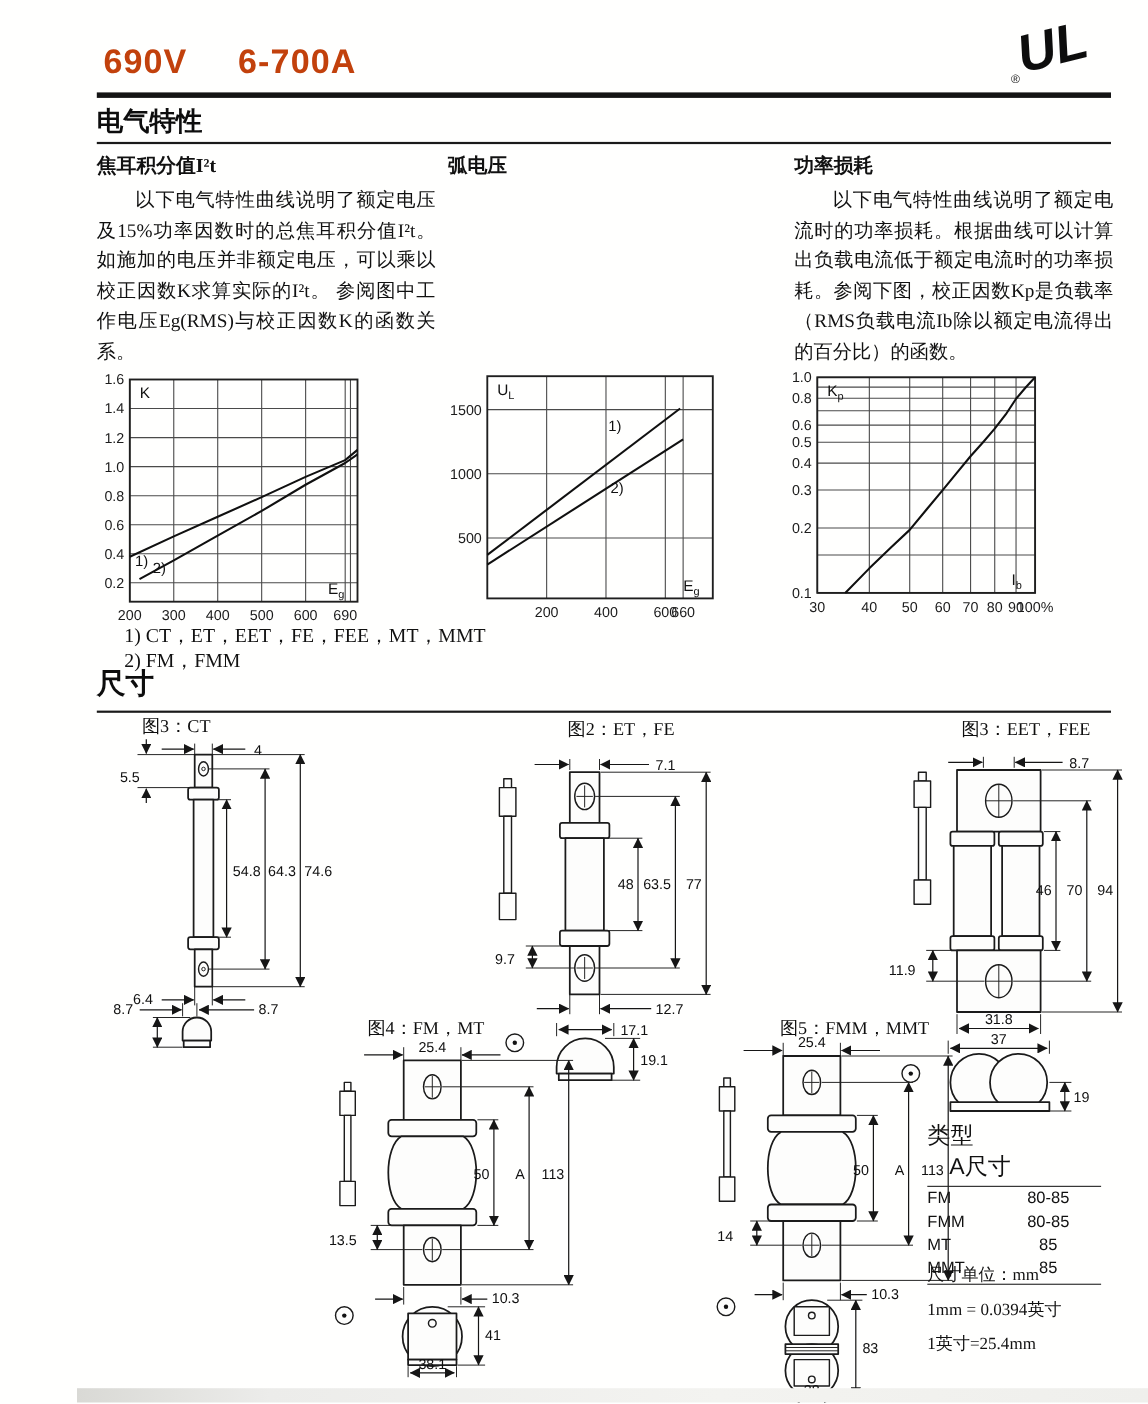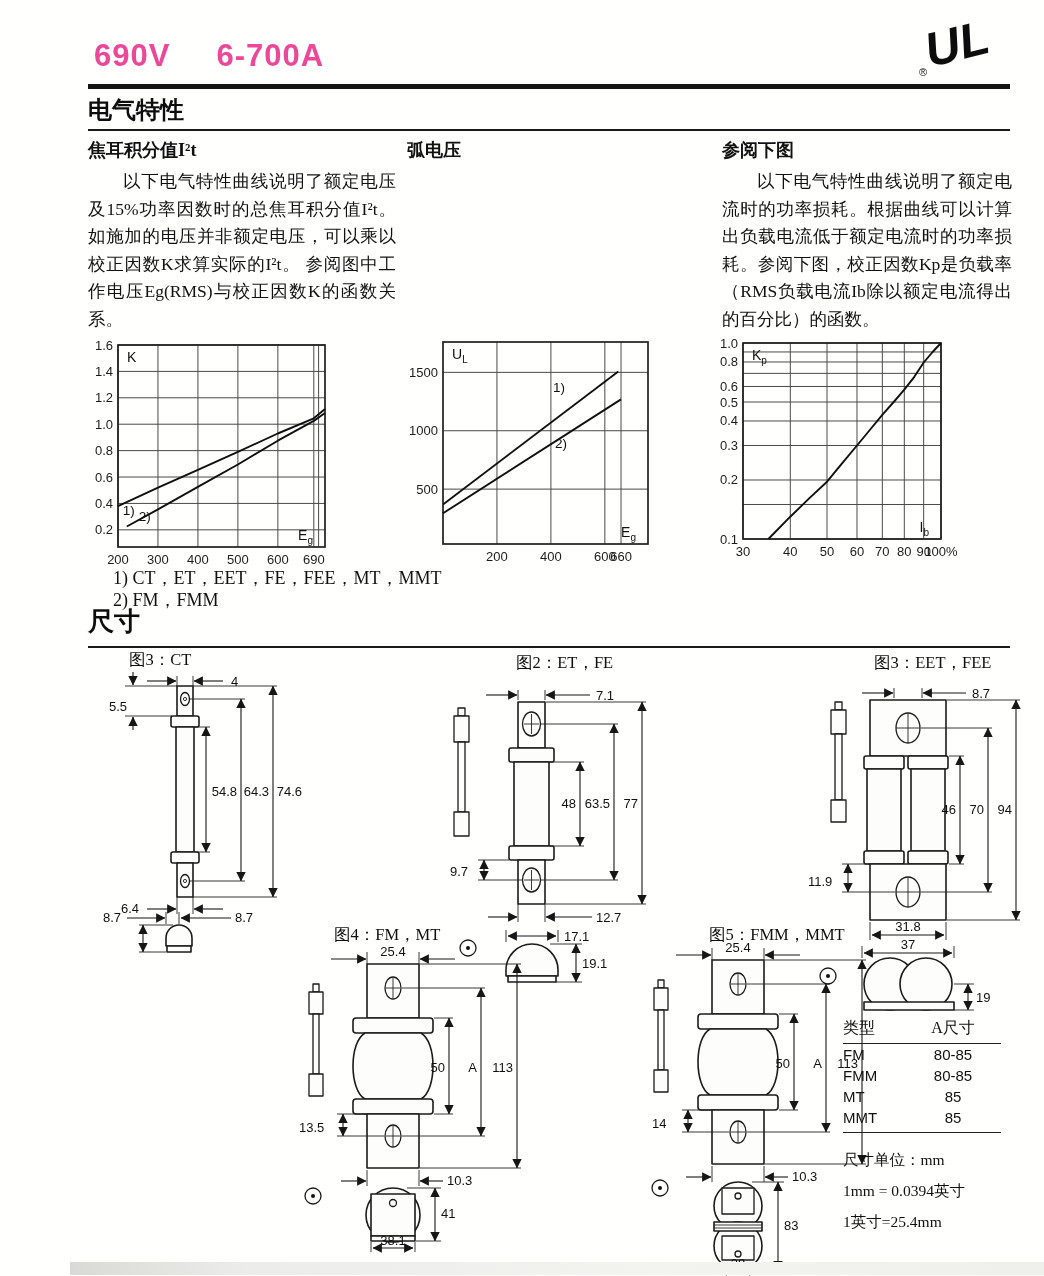--- a/index.html
+++ b/index.html
@@ -1,21 +1,21 @@
 <!DOCTYPE html>
 <html><head>
 <meta charset="utf-8">
 <style>
   html,body{margin:0;padding:0;background:#ffffff;}
   .page{position:relative;width:1044px;height:1276px;background:#fffffe;overflow:hidden;
         font-family:"Liberation Serif","DejaVu Serif",serif;color:#111;}
   .abs{position:absolute;}
   
   .doc-title{left:94px;top:38px;font-family:"Liberation Sans","DejaVu Sans",sans-serif;
-             font-weight:800;font-size:31px;letter-spacing:1px;color:#ec4899;}
+             font-weight:800;font-size:31px;letter-spacing:1px;color:#c2410c;}
   .doc-title .gap{display:inline-block;width:46px;}
   .ul-logo{left:925px;top:20px;width:90px;height:64px;}
   .ul-mark{display:inline-block;font-family:"Liberation Sans",sans-serif;font-weight:900;
            font-style:italic;font-size:48px;transform:rotate(-14deg);color:#0d0d0d;line-height:1;}
   .ul-reg{position:absolute;left:-6px;bottom:6px;font-size:11px;font-family:"Liberation Sans",sans-serif;}
   .rule-thick{left:88px;top:84px;width:922px;height:5px;background:#141414;}
   .rule-thin1{left:88px;top:129px;width:922px;height:2px;background:#1a1a1a;}
   .rule-thin2{left:88px;top:646px;width:922px;height:2px;background:#1a1a1a;}
   .sec-title{font-weight:bold;color:#0d0d0d;}
   .sec-elec{left:88px;top:94px;font-size:24px;}
@@ -54,21 +54,21 @@
   .ldr{stroke:#222;stroke-width:0.9;fill:none;}
   .dim{stroke:#161616;stroke-width:1.1;marker-end:url(#ah);}
   .dim2{stroke:#161616;stroke-width:1.1;marker-start:url(#ah);marker-end:url(#ah);}
   .dtx{font-family:"Liberation Sans","DejaVu Sans",sans-serif;font-size:13px;fill:#111;}
   .ctk{font-family:"Liberation Sans","DejaVu Sans",sans-serif;font-size:13px;fill:#1c1c1c;}
   .clbl{font-family:"Liberation Sans","DejaVu Sans",sans-serif;font-size:13.5px;fill:#111;}
   .cax{font-family:"Liberation Sans","DejaVu Sans",sans-serif;font-size:14px;fill:#111;}
   
   .atable{left:843px;top:1018px;width:158px;font-family:"Liberation Sans","DejaVu Sans",sans-serif;font-size:15px;}
   .atable .hrow{display:flex;padding-bottom:4px;border-bottom:1.6px solid #222;
-                font-family:Liberation Serif, serif;font-size:16px;}
+                font-family:Liberation Sans, sans-serif;font-size:21px;flex-direction:column;}
   .atable .row{display:flex;height:21px;align-items:center;}
   .atable .c1{width:62px;}
   .atable .c2{width:96px;text-align:center;}
   .atable .tbot{border-top:0;border-bottom:1.6px solid #222;height:4px;}
   
   .unit-notes{left:843px;top:1144px;font-size:15.5px;line-height:31px;}
   
   .bottom-bar{left:70px;top:1262px;width:974px;height:13px;
               background:linear-gradient(90deg,#d9d9d5,#ececea 18%,#f3f3f0 60%,#efefec);}
 </style>
@@ -98,21 +98,21 @@
   <div class="abs rule-thin1"></div>
 
   <div class="abs col col1">
     <h3>焦耳积分值I²t</h3>
     <p>以下电气特性曲线说明了额定电压及15%功率因数时的总焦耳积分值I²t。如施加的电压并非额定电压，可以乘以校正因数K求算实际的I²t。 参阅图中工作电压Eg(RMS)与校正因数K的函数关系。</p>
   </div>
   <div class="abs col col2">
     <h3>弧电压</h3>
   </div>
   <div class="abs col col3">
-    <h3>参阅下图</h3>
+    <h3>功率损耗</h3>
     <p>以下电气特性曲线说明了额定电流时的功率损耗。根据曲线可以计算出负载电流低于额定电流时的功率损耗。参阅下图，校正因数Kp是负载率（RMS负载电流Ib除以额定电流得出的百分比）的函数。</p>
   </div>
 
   <div class="abs chartbox chart0" id="chart-0"><svg width="254" height="235" viewBox="0 0 254 235">
         <line x1="36" y1="7" x2="36" y2="209" stroke="#4a4a4a" stroke-width="1"></line>
         <line x1="75.96138996138995" y1="7" x2="75.96138996138995" y2="209" stroke="#4a4a4a" stroke-width="1"></line>
         <line x1="115.92277992277992" y1="7" x2="115.92277992277992" y2="209" stroke="#4a4a4a" stroke-width="1"></line>
         <line x1="155.88416988416986" y1="7" x2="155.88416988416986" y2="209" stroke="#4a4a4a" stroke-width="1"></line>
         <line x1="195.84555984555985" y1="7" x2="195.84555984555985" y2="209" stroke="#4a4a4a" stroke-width="1"></line>
         <line x1="231.8108108108108" y1="7" x2="231.8108108108108" y2="209" stroke="#4a4a4a" stroke-width="1"></line>

